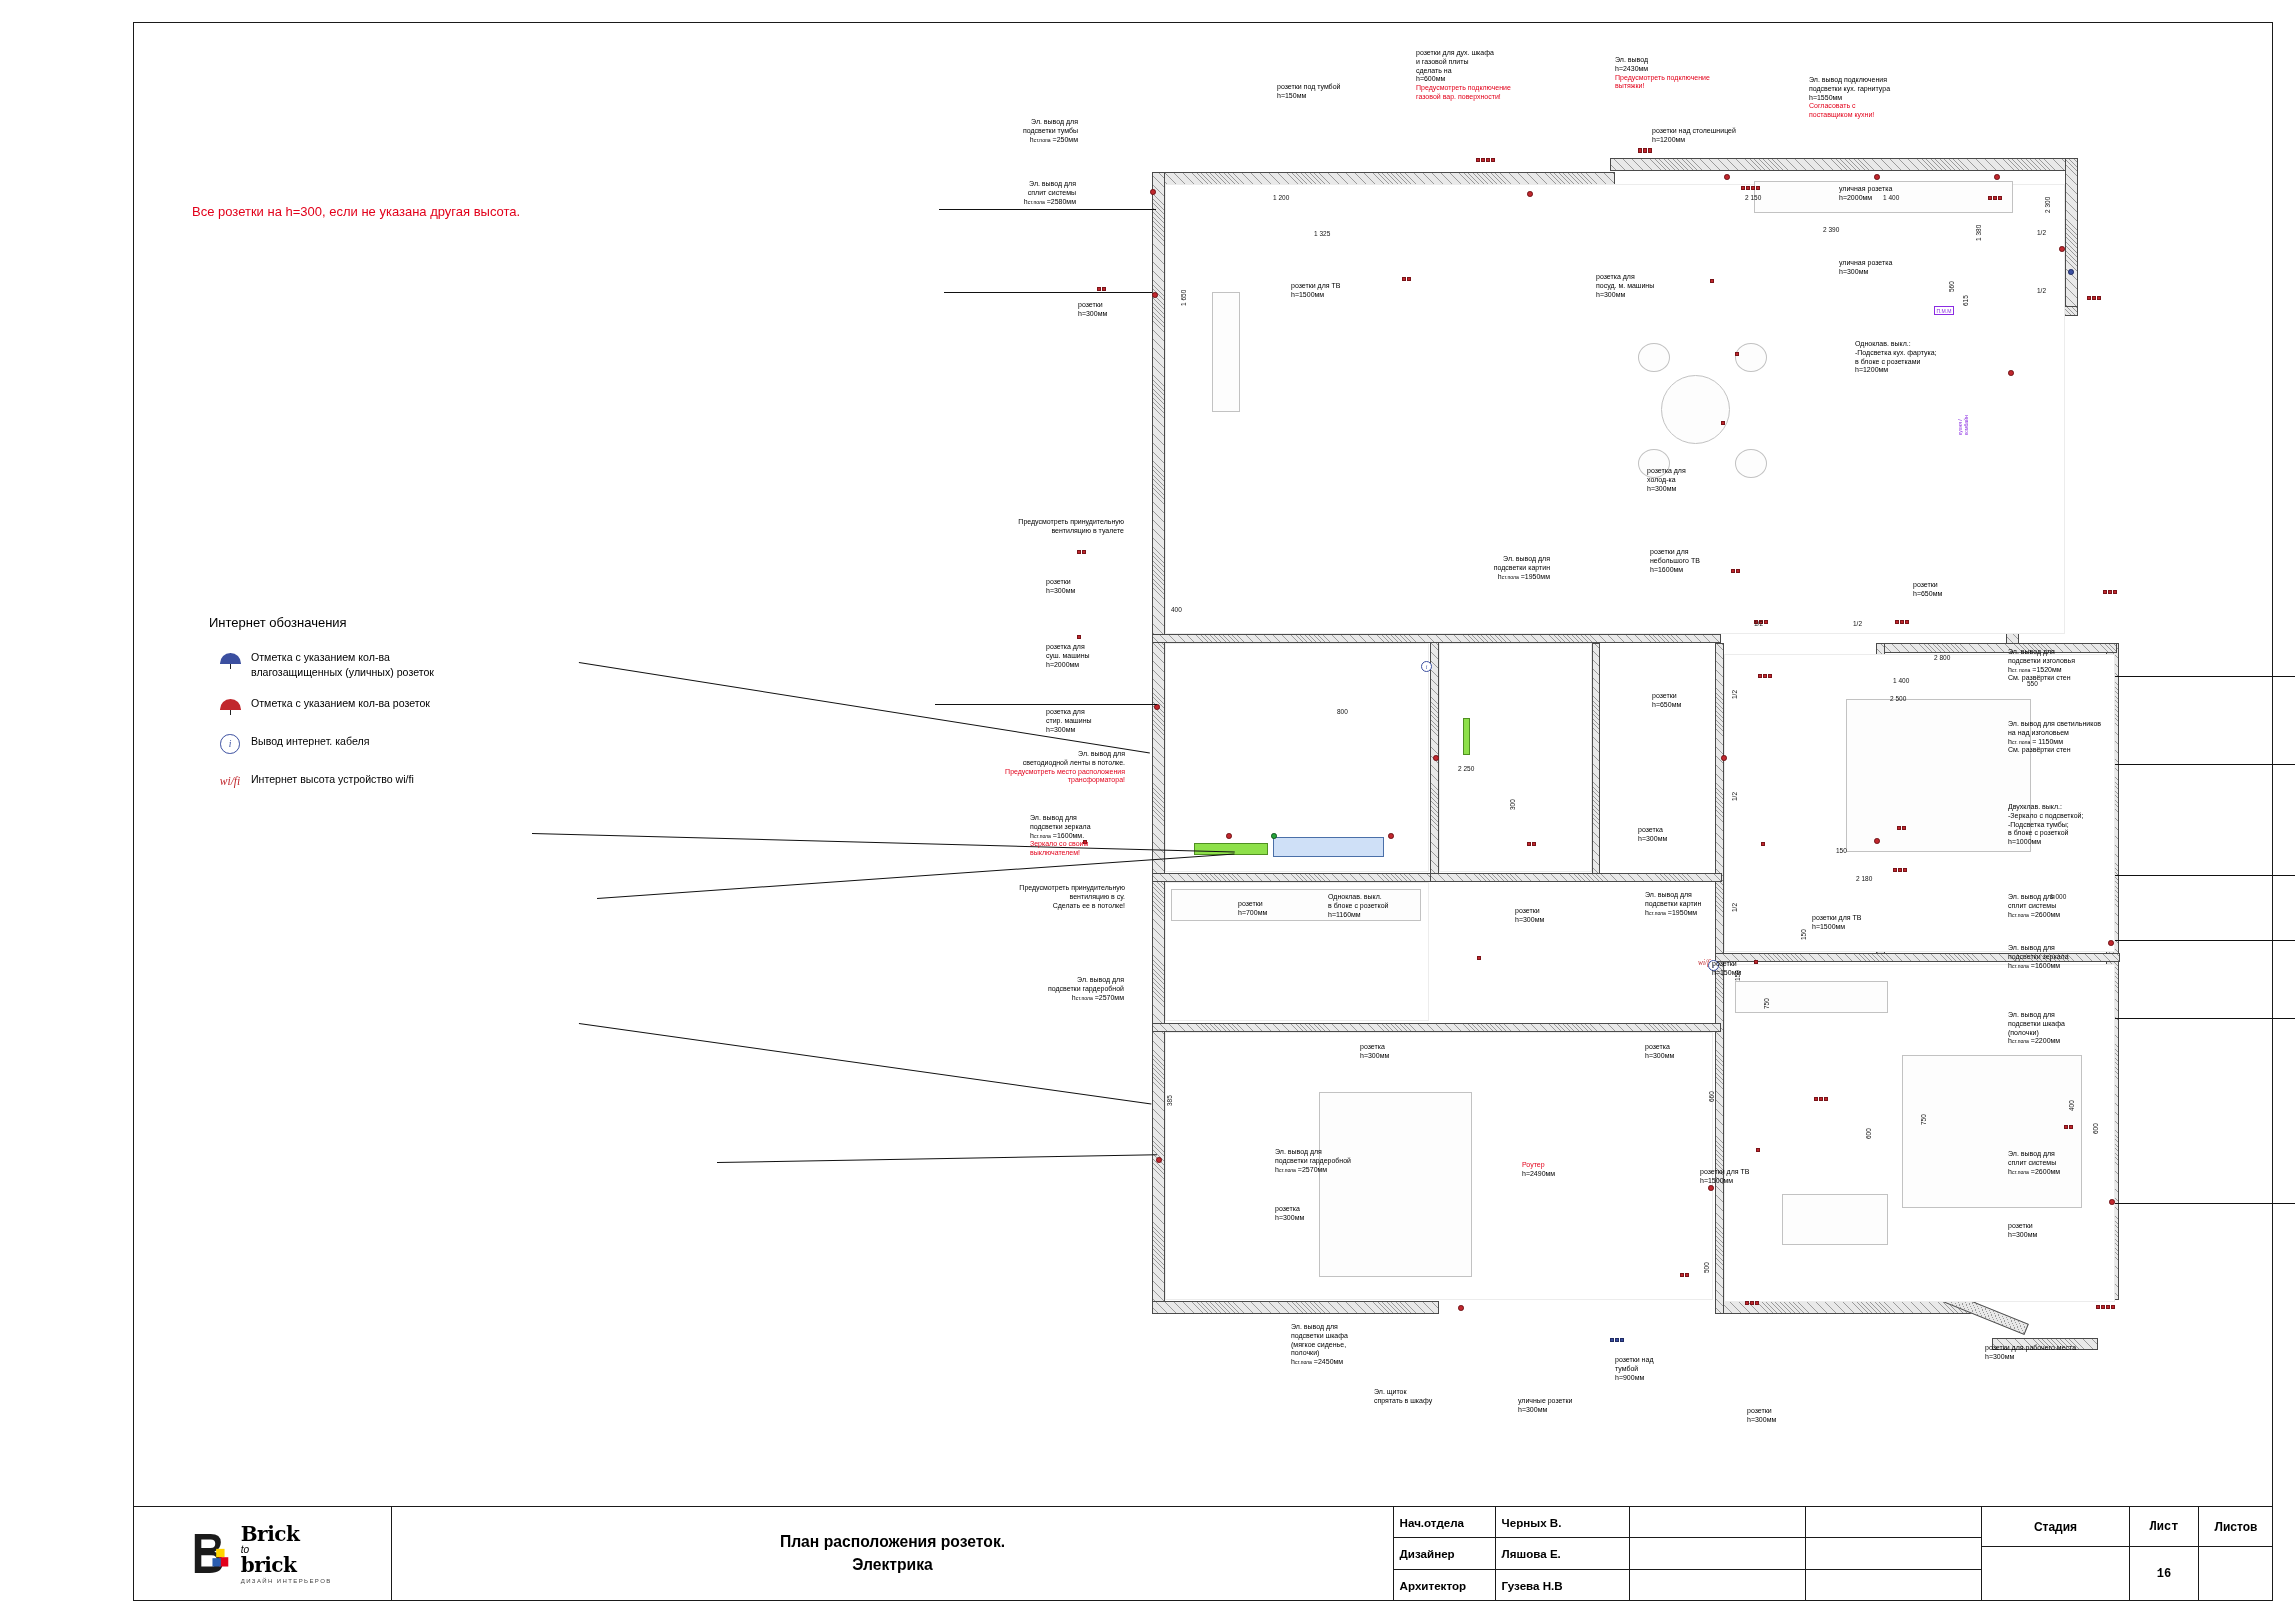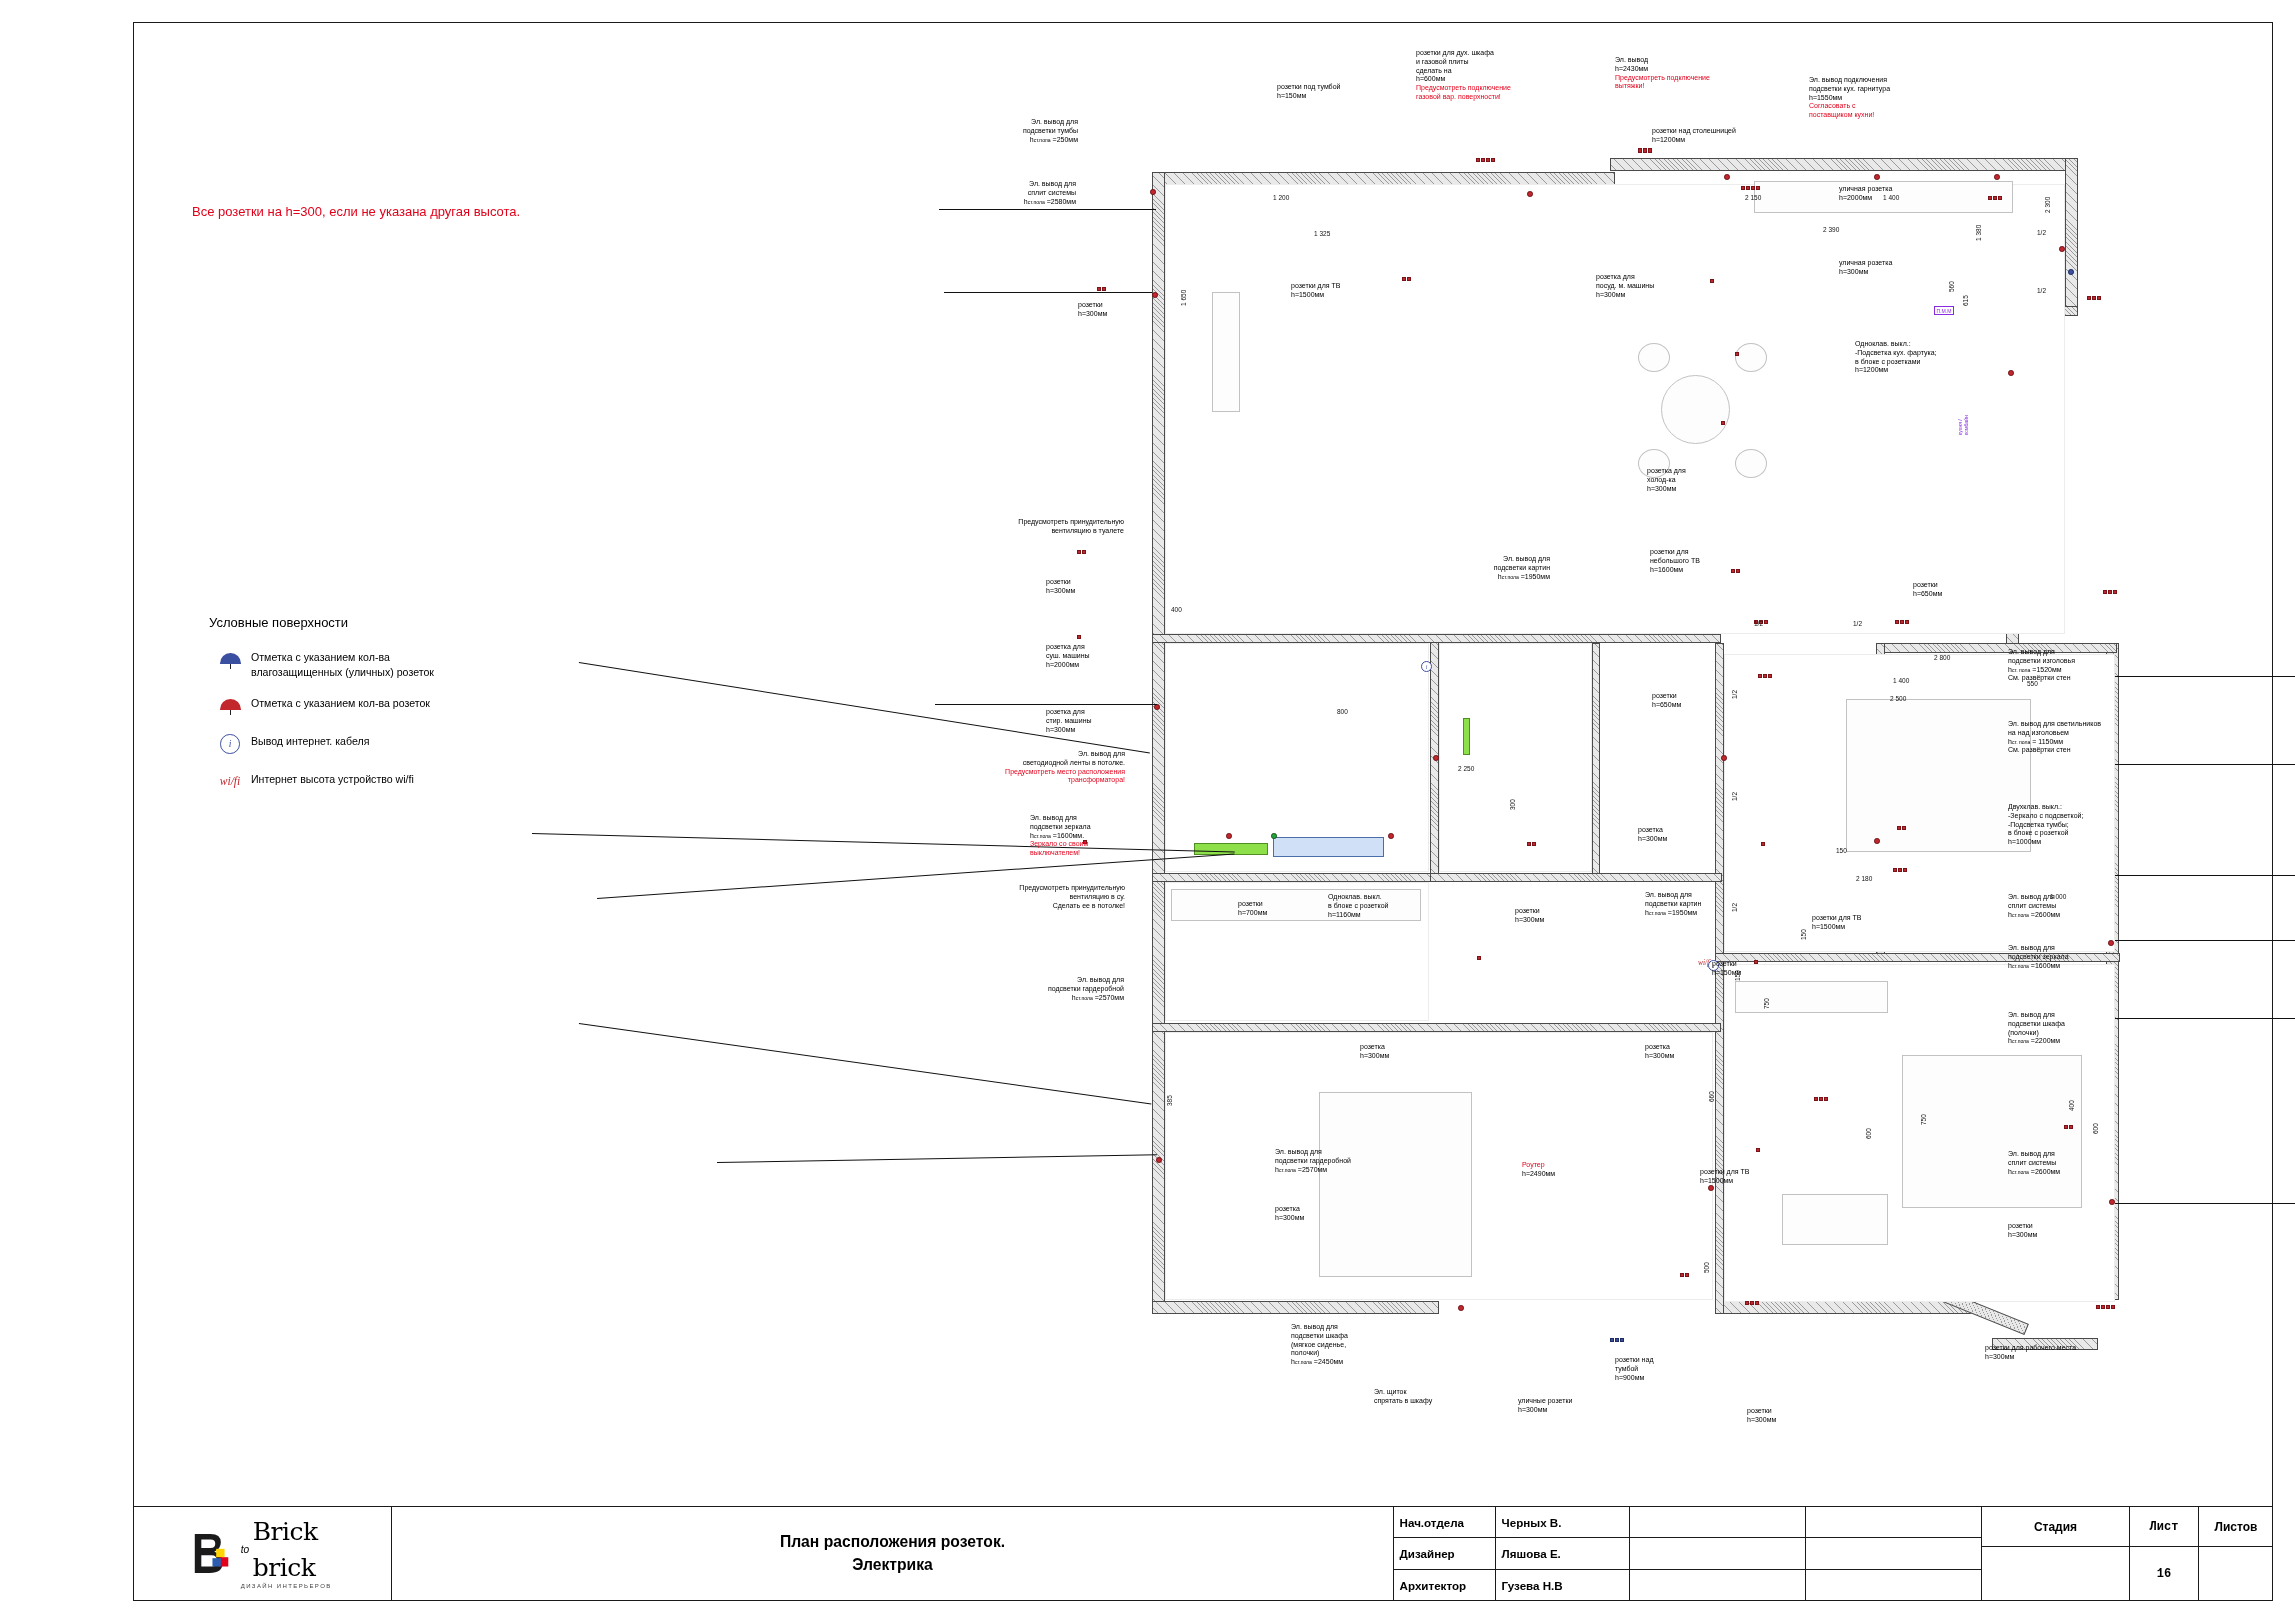--- a/index.html
+++ b/index.html
@@ -61,25 +61,24 @@
     display: flex;
     align-items: center;
     gap: 8.3px;
   }
   .logo-mark {
     position: relative;
     width: 40px; height: 43px;
   }
   .logo-text-b {
     font-family: "DejaVu Serif", serif;
-    font-weight: normal;
-    font-size: 25px;
+    font-weight: bold;
+    font-size: 20px;
     line-height: 1;
     letter-spacing: -0.5px;
-    margin-left: 12px;
   }
   .logo-text-small {
     font-size: 10.2px;
     font-style: italic;
   }
   .logo-sub {
     font-size: 6px;
     letter-spacing: 1.4px;
     color: #444;
     margin-top: 2.8px;
@@ -317,21 +316,21 @@
 </head>
 <body>
 
 <div class="sheet">
 
   <div class="frame"></div>
 
   <div class="note-top">Все розетки на h=300, если не указана другая высота.</div>
 
   <div class="legend">
-    <div class="legend-title">Условные поверхности</div>
+    <div class="legend-title">Интернет обозначения</div>
 
     <div class="legend-row">
       <div class="legend-sym">
         <div class="sym-blue">
           <div class="stem"></div>
             <div class="stem2"></div>
             <div class="dome blue"></div>
         </div>
       </div>
       <div class="legend-label">

